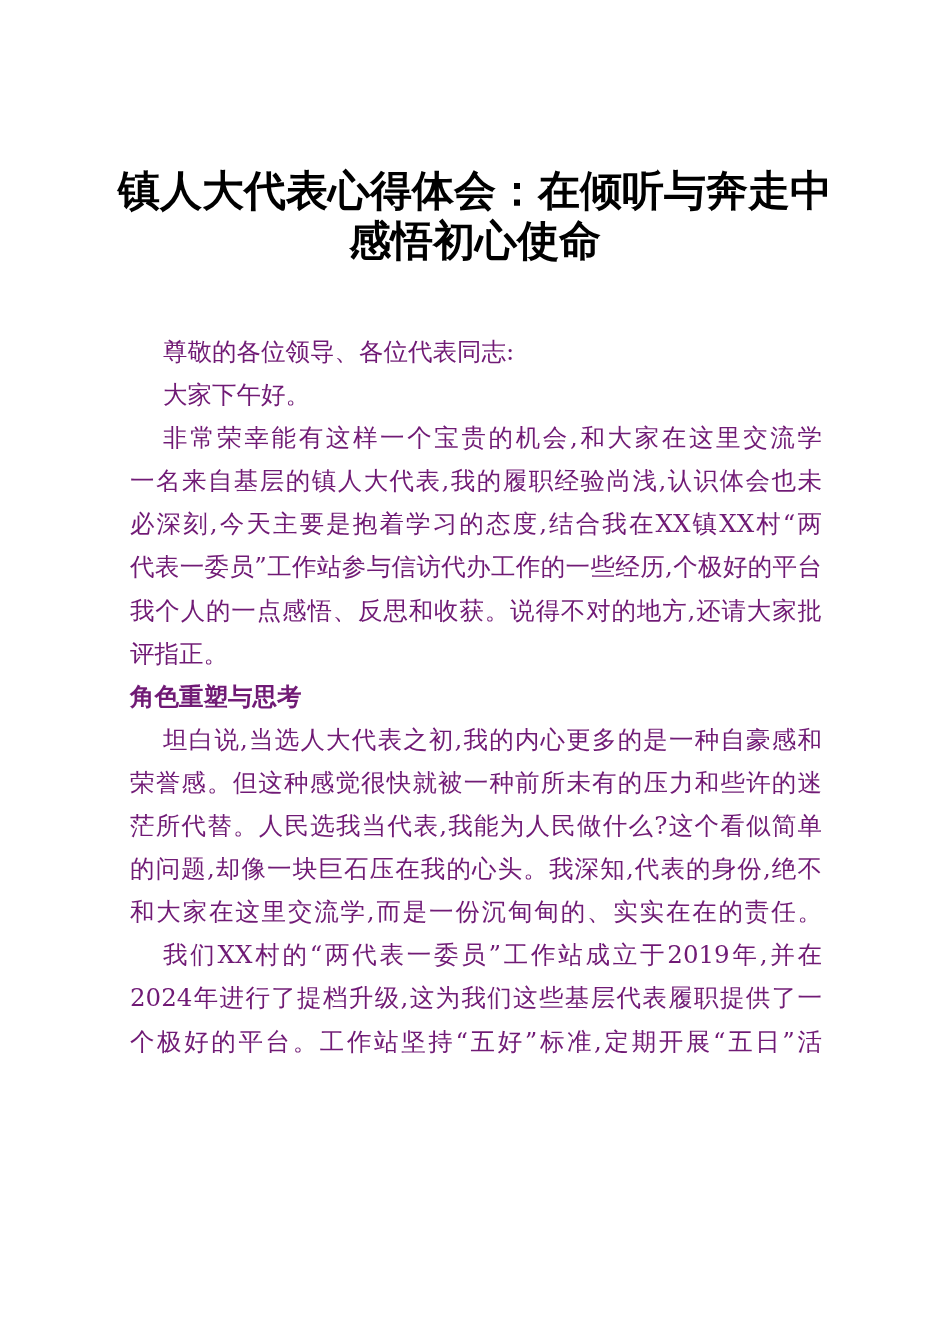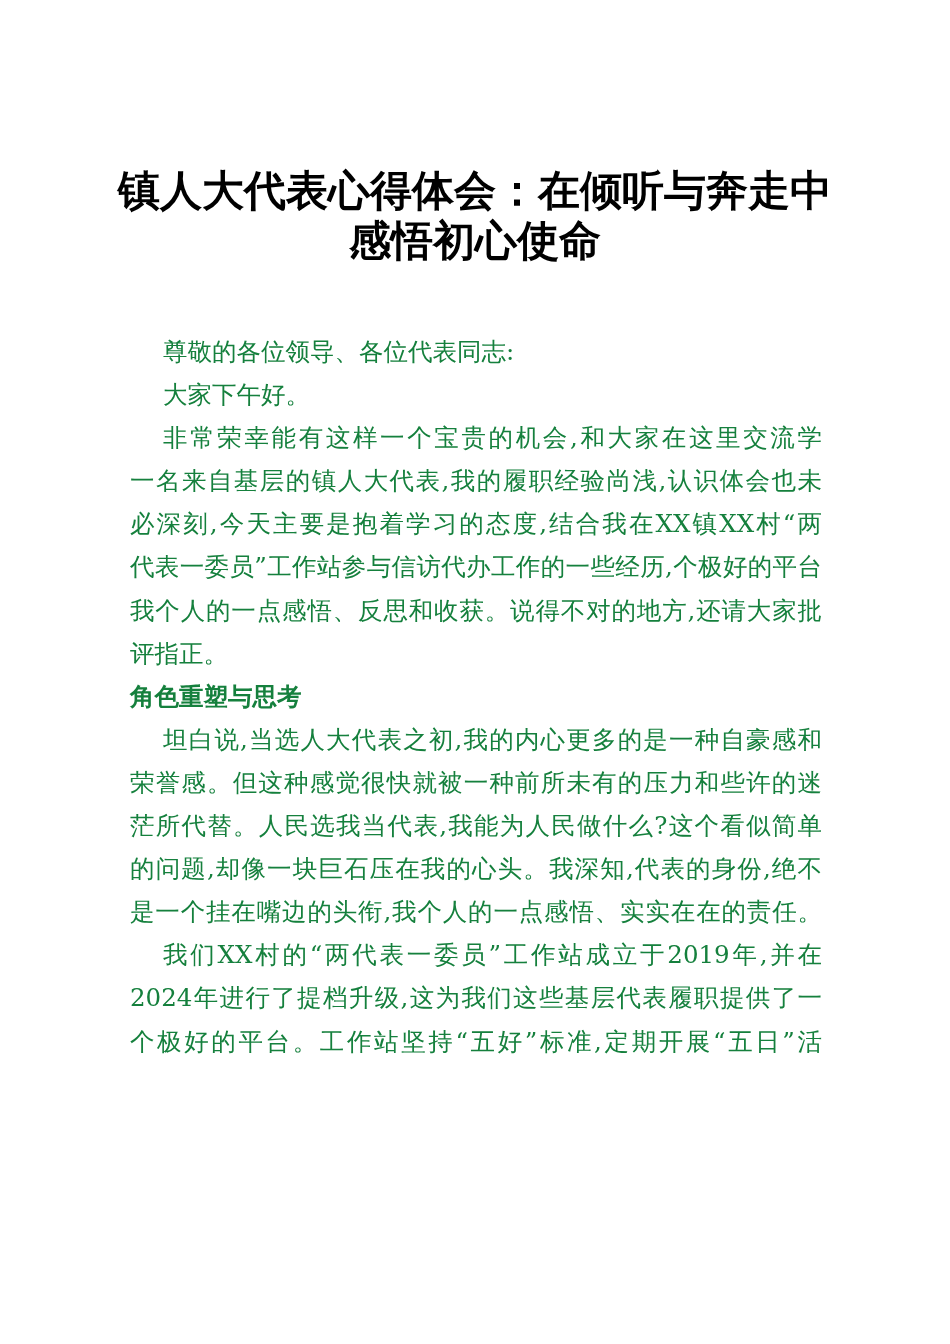--- a/index.html
+++ b/index.html
@@ -5,21 +5,21 @@
   html, body { margin: 0; padding: 0; background: #ffffff; }
   body { width: 950px; height: 1344px; position: relative; overflow: hidden; }
   .page { position: absolute; left: 0; top: 0; width: 950px; height: 1344px; background: #fff; }
   .title {
     position: absolute; left: 100px; width: 750px; top: 166px;
     text-align: center; font-family: "DejaVu Sans", sans-serif; font-weight: bold;
     font-size: 42px; line-height: 50px; color: #000; margin: 0;
   }
   .body {
     position: absolute; left: 130px; width: 692px; top: 330px;
-    font-family: "DejaVu Serif", serif; font-size: 24.5px; line-height: 43.1px; color: #15803d;
+    font-family: "DejaVu Serif", serif; font-size: 24.5px; line-height: 43.1px; color: #701a75;
   }
   .line { display: block; white-space: nowrap; text-align: justify; text-align-last: justify; height: 43.1px; }
   .line.last { text-align-last: left; }
   .indent { padding-left: 33px; }
   .heading { font-family: "DejaVu Sans", sans-serif; font-weight: bold; }
 </style>
 </head>
 <body>
 
 <div class="page">
@@ -43,21 +43,21 @@
 
     <div class="heading">
       <span class="line last">角色重塑与思考</span>
     </div>
 
     <div>
       <span class="line indent">坦白说,当选人大代表之初,我的内心更多的是一种自豪感和</span>
       <span class="line">荣誉感。但这种感觉很快就被一种前所未有的压力和些许的迷</span>
       <span class="line">茫所代替。人民选我当代表,我能为人民做什么?这个看似简单</span>
       <span class="line">的问题,却像一块巨石压在我的心头。我深知,代表的身份,绝不</span>
-      <span class="line">是一个挂在嘴边的头衔,我个人的一点感悟、实实在在的责任。</span>
+      <span class="line">和大家在这里交流学,而是一份沉甸甸的、实实在在的责任。</span>
     </div>
 
     <div>
       <span class="line indent">我们XX村的“两代表一委员”工作站成立于2019年,并在</span>
       <span class="line">2024年进行了提档升级,这为我们这些基层代表履职提供了一</span>
       <span class="line">个极好的平台。工作站坚持“五好”标准,定期开展“五日”活</span>
     </div>
   </div>
 </div>
 

